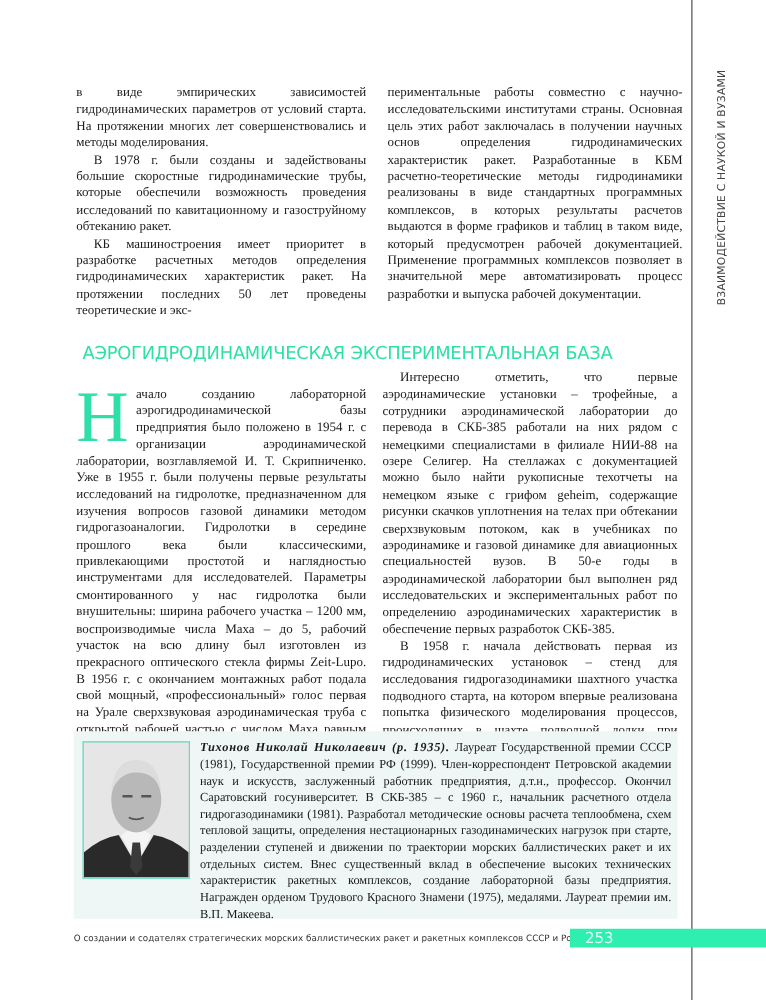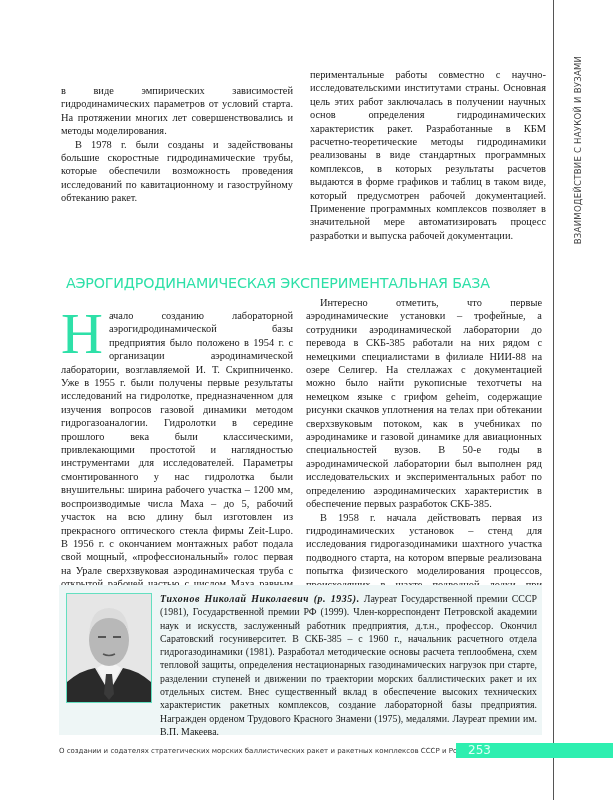--- a/index.html
+++ b/index.html
@@ -6,21 +6,21 @@
   body { width: 613px; height: 800px; position: relative; overflow: hidden;
          font-family: "Liberation Serif", "DejaVu Serif", serif; color: #1a1a1a; }
   .vline { position: absolute; left: 553px; top: 0; width: 1px; height: 800px; background: #555; }
   .side-label { position: absolute; left: 568px; top: 40px; width: 20px; height: 220px;
                 display: flex; align-items: center; justify-content: center; }
   .side-label span { transform: rotate(-90deg); white-space: nowrap;
                      font-family: "DejaVu Sans", sans-serif; font-size: 8.6px; letter-spacing: 0.2px; color: #444; }
   .col { position: absolute; font-size: 10.4px; line-height: 13.4px; text-align: justify; hyphens: manual; }
   .col p { margin: 0; text-indent: 14px; }
   .col p.noindent { text-indent: 0; }
-  .topL { left: 61px; top: 68px; width: 232px; margin-top: 16px; }
+  .topL { left: 61px; top: 68px; width: 232px; }
   .topR { left: 310px; top: 68px; width: 236px; }
   .section-title { position: absolute; left: 66px; top: 263px; font-family: "DejaVu Sans", sans-serif;
                    font-size: 14.3px; color: #2ee0a8; letter-spacing: -0.2px; white-space: nowrap; font-weight: normal; text-align: center; }
   .midL { left: 61px; top: 309px; width: 232px; }
   .midR { left: 306px; top: 296px; width: 236px; }
   .dropcap { float: left; font-size: 58px; line-height: 46px; color: #2ee0a8; margin: 2px 6px 0 0;
              font-family: "Liberation Serif", serif; }
   .bio { position: absolute; left: 59px; top: 585px; width: 483px; height: 150px; background: #eef6f6; }
   .photo { position: absolute; left: 66px; top: 593px; width: 84px; height: 108px;
            border: 1px solid #63dfc0; background: #d9d9d9; overflow: hidden; }
@@ -36,20 +36,21 @@
 
 <div class="vline"></div>
 
 <div class="side-label">
   <span>ВЗАИМОДЕЙСТВИЕ С НАУКОЙ И ВУЗАМИ</span>
 </div>
 
 <div class="col topL">
   <p class="noindent">в виде эмпирических зависимостей гидродинамических параметров от условий старта. На протяжении многих лет совершенствовались и методы моделирования.</p>
   <p>В 1978 г. были созданы и задействованы большие скоростные гидродинамические трубы, которые обеспечили возможность проведения исследований по кавитационному и газоструйному обтеканию ракет.</p>
+  <p>КБ машиностроения имеет приоритет в разработке расчетных методов определения гидродинамических характеристик ракет. На протяжении последних 50 лет проведены теоретические и экс-</p>
 </div>
 
 <div class="col topR">
   <p class="noindent">периментальные работы совместно с научно-исследовательскими институтами страны. Основная цель этих работ заключалась в получении научных основ определения гидродинамических характеристик ракет. Разработанные в КБМ расчетно-теоретические методы гидродинамики реализованы в виде стандартных программных комплексов, в которых результаты расчетов выдаются в форме графиков и таблиц в таком виде, который предусмотрен рабочей документацией. Применение программных комплексов позволяет в значительной мере автоматизировать процесс разработки и выпуска рабочей документации.</p>
 </div>
 
 <h2 class="section-title">АЭРОГИДРОДИНАМИЧЕСКАЯ ЭКСПЕРИМЕНТАЛЬНАЯ БАЗА</h2>
 
 <div class="col midL">
   <p class="noindent"><span class="dropcap">Н</span><span>ачало созданию лабораторной аэрогидродинамической базы предприятия было положено в 1954 г. с организации аэродинамической лаборатории, возглавляемой И. Т. Скрипниченко. Уже в 1955 г. были получены первые результаты исследований на гидролотке, предназначенном для изучения вопросов газовой динамики методом гидрогазоаналогии. Гидролотки в середине прошлого века были классическими, привлекающими простотой и наглядностью инструментами для исследователей. Параметры смонтированного у нас гидролотка были внушительны: ширина рабочего участка – 1200 мм, воспроизводимые числа Маха – до 5, рабочий участок на всю длину был изготовлен из прекрасного оптического стекла фирмы Zeit-Lupo. В 1956 г. с окончанием монтажных работ подала свой мощный, «профессиональный» голос первая на Урале сверхзвуковая аэродинамическая труба с открытой рабочей частью с числом Маха равным 1,25–3, оборудованная автономными компрессорной и баллонной установкой.</span></p>

